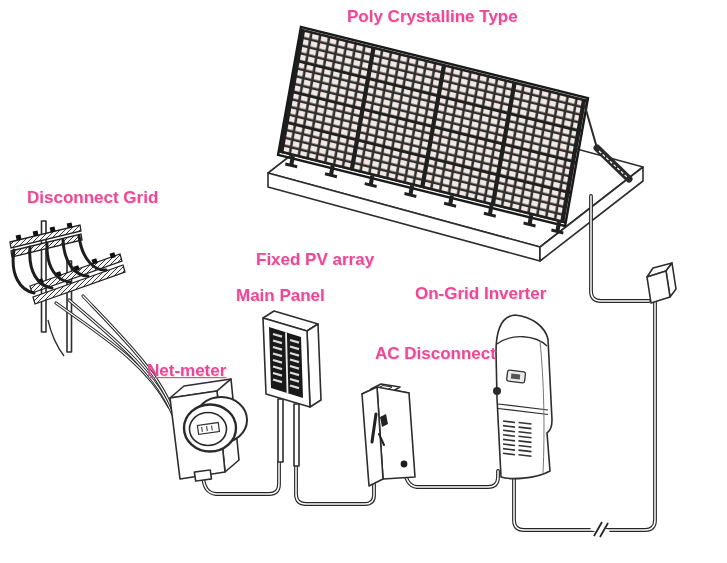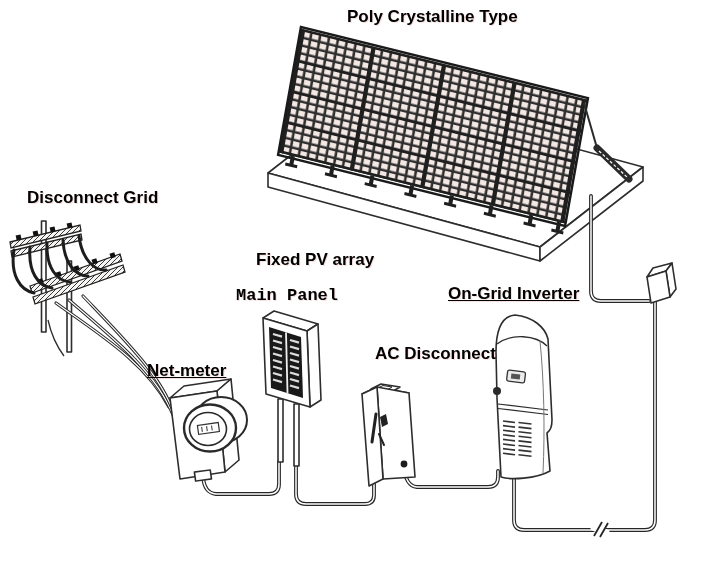--- a/index.html
+++ b/index.html
@@ -4,21 +4,21 @@
 <style>
   html,body{margin:0;padding:0;background:#fff;}
   .stage{
     position:relative;width:727px;height:563px;background:#ffffff;overflow:hidden;
     font-family:"Liberation Sans",sans-serif;
   }
   .stage svg{position:absolute;left:0;top:0;}
   .label{
     position:absolute;
     font:bold 17px "Liberation Sans",sans-serif;
-    color:#000000;
+    color:#ec4899;
     white-space:nowrap;
     letter-spacing:0px;
     text-shadow:1px 1px 0 rgba(225,130,130,0.25);
     text-align:center;
   }
   .label .line{display:block;line-height:26px;}
   
   .wo{fill:none;stroke:#262626;stroke-width:3.8;stroke-linecap:round;stroke-linejoin:round;}
   .wi{fill:none;stroke:#ffffff;stroke-width:1.5;stroke-linecap:round;stroke-linejoin:round;}
   .go{fill:none;stroke:#262626;stroke-width:3.2;stroke-linecap:round;}
@@ -229,18 +229,18 @@
         </g>
     <path d="M594,536 L602,522 M600,537 L608,523" stroke="#262626" stroke-width="1.8" fill="none"></path>
   </g>
 </svg>
 
 <div class="label" style="left:347px;top:7px;">Poly Crystalline Type</div>
 <div class="label" style="left:27px;top:188px;">Disconnect Grid</div>
 <div class="label" style="left:256px;top:206px;margin-top:41px;">
   <span class="line">Fixed PV array</span>
 </div>
-<div class="label" style="left:236px;top:286px;font-family:Liberation Mono, monospace;">Main Panel</div>
+<div class="label" style="left:236px;top:286px;">Main Panel</div>
 <div class="label" style="left:147px;top:361px;text-decoration:underline;">Net-meter</div>
 <div class="label" style="left:351px;top:344px;margin-left:24px;">AC Disconnect</div>
-<div class="label" style="left:448px;top:284px;text-decoration:underline;">On-Grid Inverter</div>
+<div class="label" style="left:415px;top:284px;">On-Grid Inverter</div>
 
 </div>
 
 </body></html>

